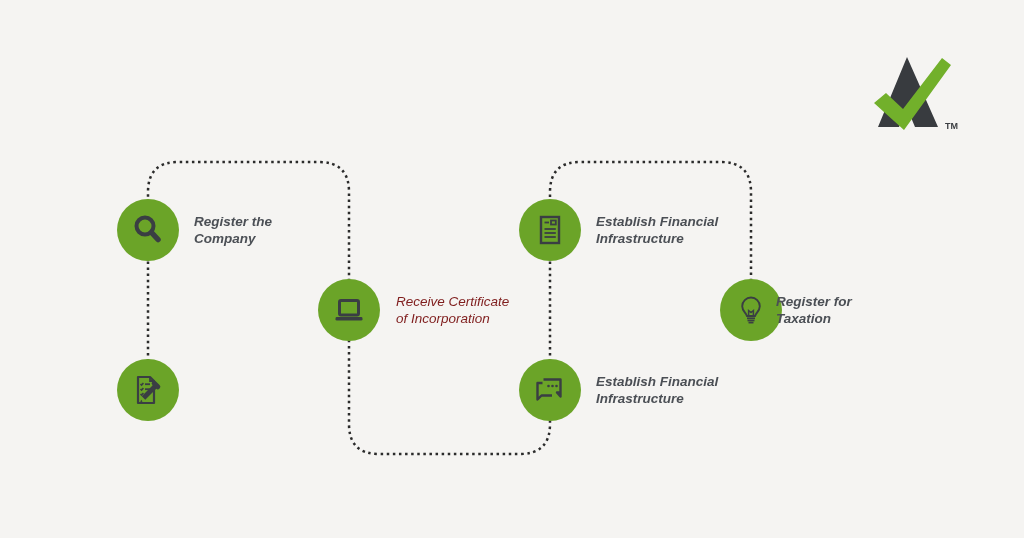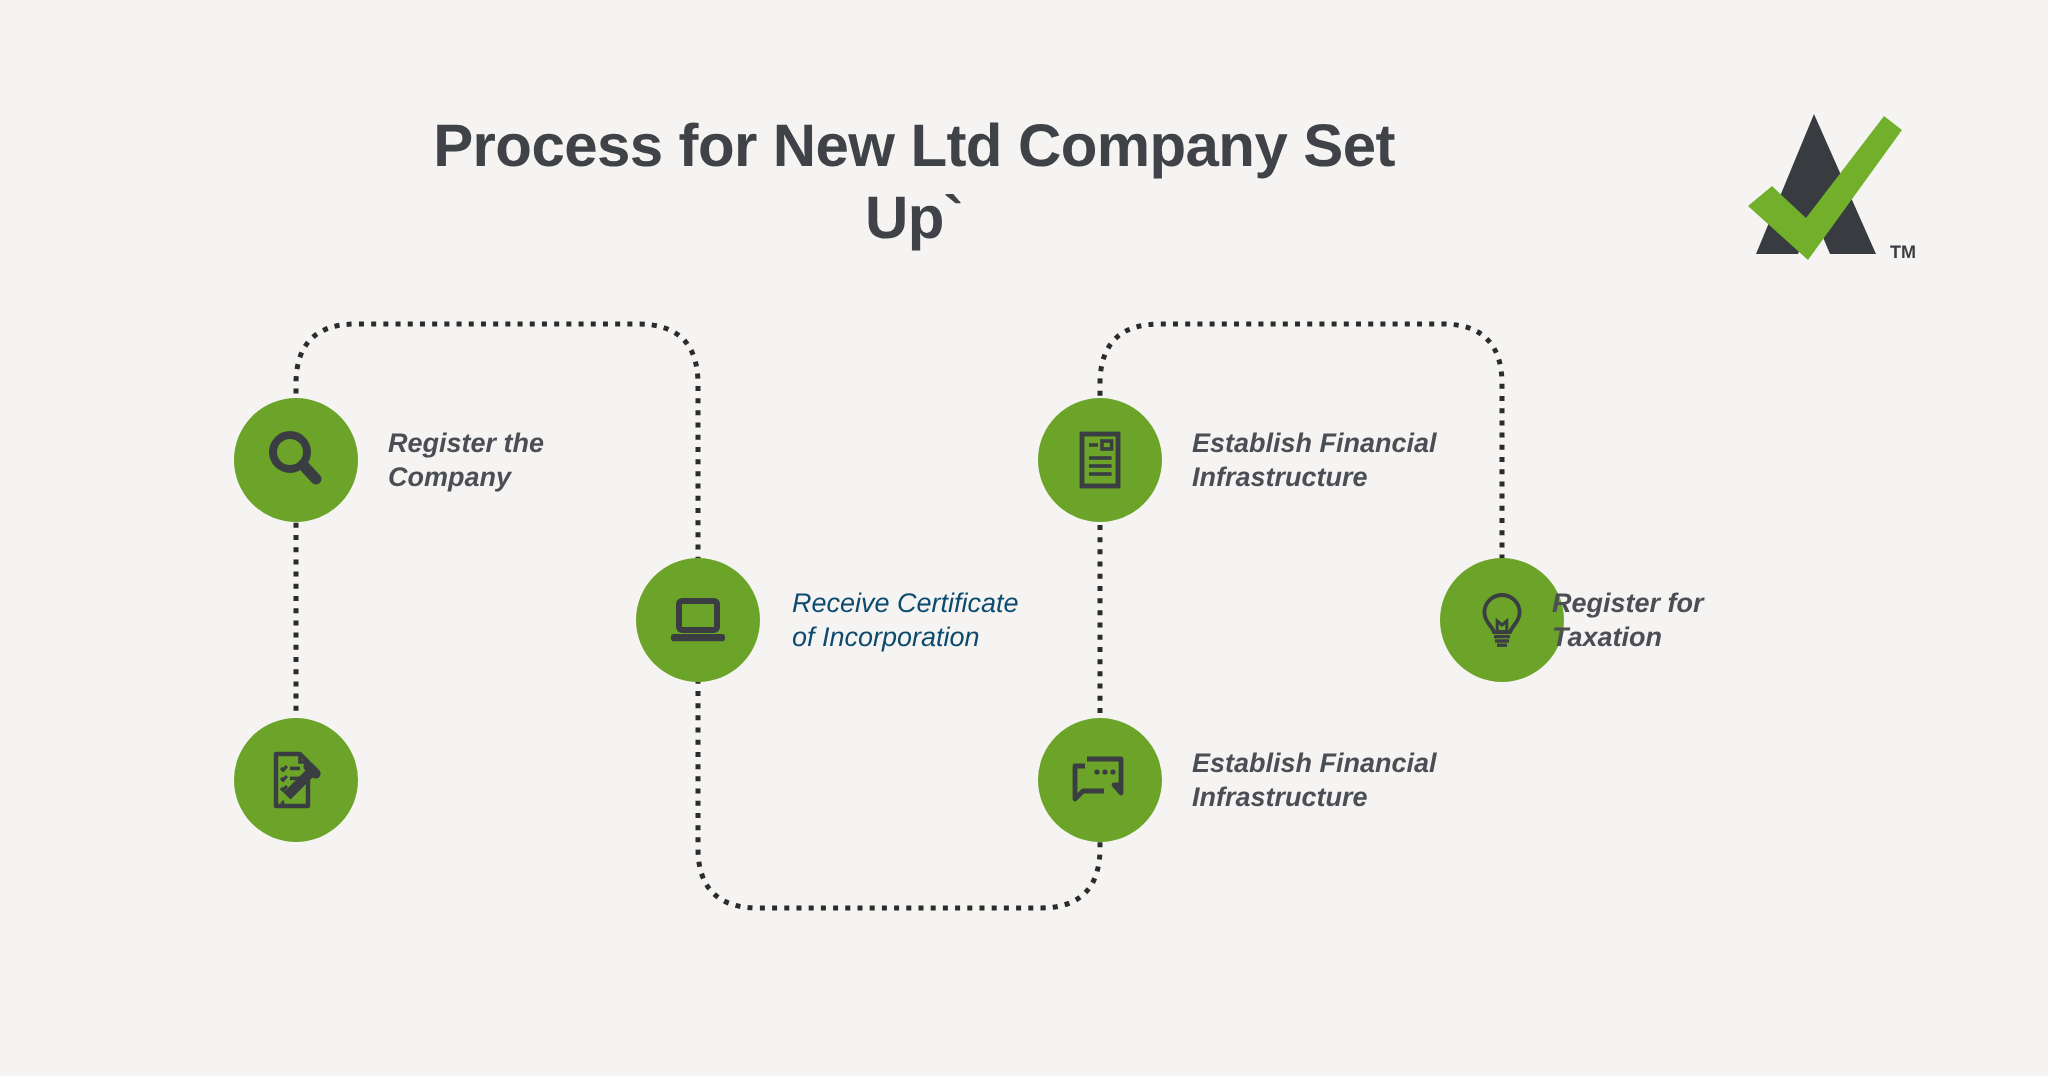--- a/index.html
+++ b/index.html
@@ -37,21 +37,21 @@
 
   .step-label {
     position: absolute; z-index: 2;
     width: 180px;
     font-size: 13.5px; line-height: 17px;
     font-weight: 700;
     color: #4b4f55;
     white-space: pre-line;
     font-style: italic;
   }
-  .step-label.regular { font-weight: 400; color: #0c4a6e; }
+  .step-label.regular { font-weight: 400; color: #7f1d1d; }
 
   
   .c1 { left: 117px; top: 199px; }
   .c2 { left: 117px; top: 359px; }
   .c3 { left: 318px; top: 279px; }
   .c4 { left: 519px; top: 199px; }
   .c5 { left: 519px; top: 359px; }
   .c6 { left: 720px; top: 279px; }
 
   .l1 { left: 194px; top: 213px; }
@@ -67,22 +67,20 @@
 <body>
 
 <div class="canvas">
 
   <svg class="path-layer" viewBox="0 0 1024 538" xmlns="http://www.w3.org/2000/svg" aria-hidden="true">
     <path d="M 148 392 L 148 192 Q 148 162 178 162 L 319 162 Q 349 162 349 192
              L 349 424 Q 349 454 379 454 L 520 454 Q 550 454 550 424
              L 550 192 Q 550 162 580 162 L 721 162 Q 751 162 751 192 L 751 312" fill="none" stroke="#2b2b2b" stroke-width="2.5" stroke-dasharray="2.5 3.6" stroke-linecap="butt"></path>
   </svg>
 
-  <h1 class="title">Process for New Ltd Company Set
-Up`</h1>
 
   <svg class="logo" viewBox="0 0 100 92" xmlns="http://www.w3.org/2000/svg">
     <g>
       <path d="M37,11 L68,81 L45,81 L37,62 L29,81 L8,81 Z" fill="#383b3f"></path>
     </g>
     <g>
       <path d="M4,57 L16,47 L33,63 L72,12 L81,19 L34,84 Z" fill="#72b02b"></path>
     </g>
     <text class="tm" x="75" y="83">TM</text>
   </svg>

